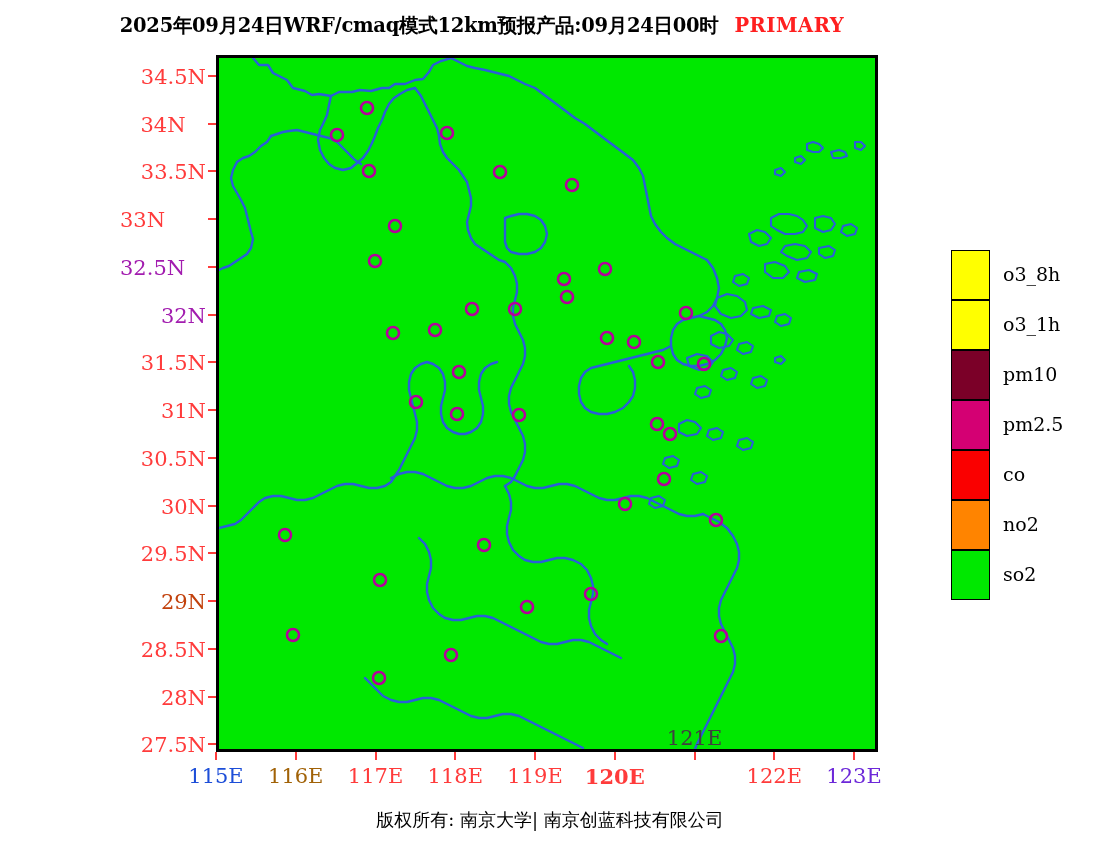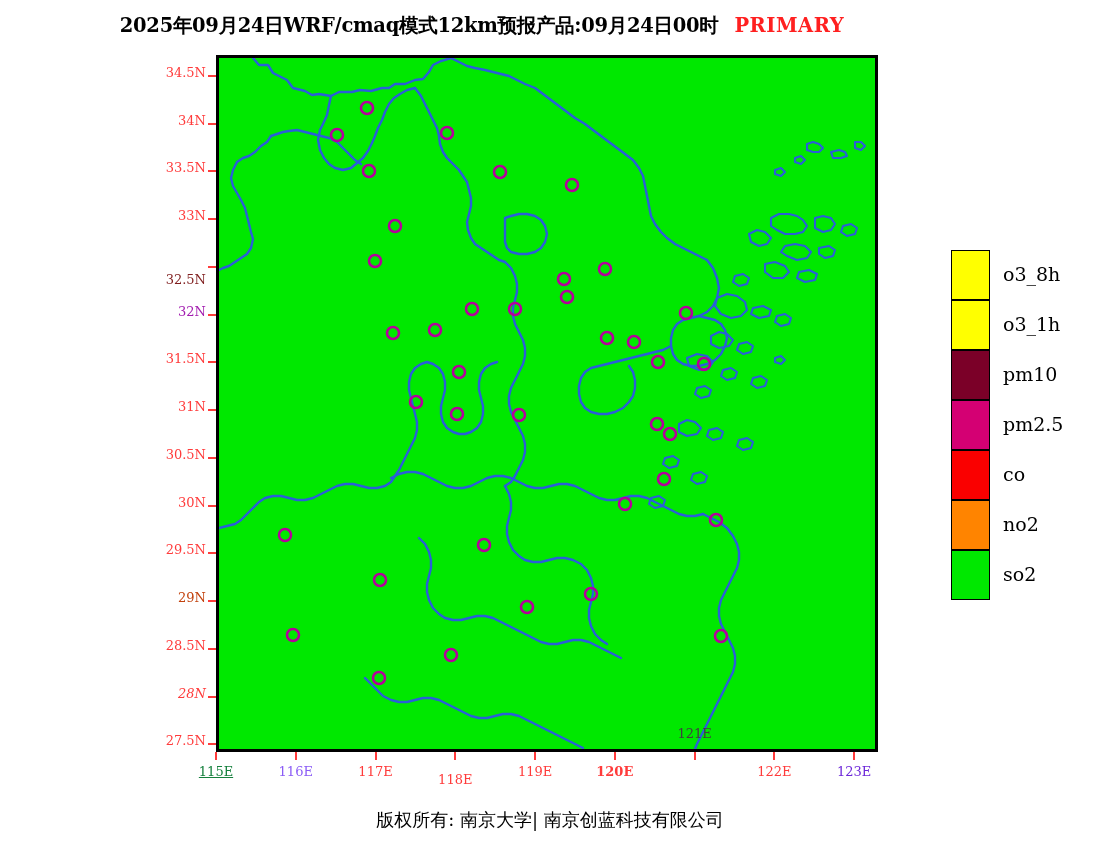--- a/index.html
+++ b/index.html
@@ -58,21 +58,21 @@
     top: 0;
     width: 656px;
     height: 691px;
     display: block;
   }
 
   
   .axis-label {
     position: absolute;
     font-family: "DejaVu Serif", "Liberation Serif", serif;
-    font-size: 13px;
+    font-size: 21px;
     color: #ff3b3b;
     white-space: nowrap;
   }
   .ytick, .xtick {
     position: absolute;
     background: #ff3b3b;
   }
   .ytick { width: 8px; height: 2px; }
   .xtick { width: 2px; height: 8px; }
 
@@ -297,55 +297,55 @@
       <circle cx="232" cy="597" r="6"></circle>
       <circle cx="160" cy="620" r="6"></circle>
     </g>
   </svg>
 </div>
 
 <div id="axes-layer">
     <div class="ytick" style="left: 208px; top: 75.0055px; background: rgb(255, 59, 59);"></div>
     <div class="axis-label" style="color: rgb(255, 59, 59); left: 120px; width: 86px; text-align: right; top: 65.0055px;">34.5N</div>
     <div class="ytick" style="left: 208px; top: 122.745px; background: rgb(255, 59, 59);"></div>
-    <div class="axis-label" style="color: rgb(255, 59, 59); left: 120px; width: 86px; text-align: right; top: 112.745px;">34N</div>
+    <div class="axis-label" style="color: rgb(255, 59, 59); left: 120px; width: 86px; text-align: center; top: 112.745px;">34N</div>
     <div class="ytick" style="left: 208px; top: 170.485px; background: rgb(255, 59, 59);"></div>
     <div class="axis-label" style="color: rgb(255, 59, 59); left: 120px; width: 86px; text-align: right; top: 160.485px;">33.5N</div>
     <div class="ytick" style="left: 208px; top: 218.225px; background: rgb(255, 59, 59);"></div>
-    <div class="axis-label" style="color: rgb(255, 59, 59); left: 120px; width: 86px; text-align: right; top: 208.225px;">33N</div>
+    <div class="axis-label" style="color: rgb(255, 59, 59); left: 120px; width: 86px; top: 208.225px;">33N</div>
     <div class="ytick" style="left: 208px; top: 265.964px; background: rgb(255, 59, 59);"></div>
-    <div class="axis-label" style="color: #7f1d1d; left: 120px; width: 86px; text-align: right; top: 255.964px; margin-top: 16px;">32.5N</div>
+    <div class="axis-label" style="color: #a21caf; left: 120px; width: 86px; top: 255.964px;">32.5N</div>
     <div class="ytick" style="left: 208px; top: 313.704px; background: rgb(255, 59, 59);"></div>
     <div class="axis-label" style="color: #a21caf; left: 120px; width: 86px; text-align: right; top: 303.704px;">32N</div>
     <div class="ytick" style="left: 208px; top: 361.444px; background: rgb(255, 59, 59);"></div>
     <div class="axis-label" style="color: rgb(255, 59, 59); left: 120px; width: 86px; text-align: right; top: 351.444px;">31.5N</div>
     <div class="ytick" style="left: 208px; top: 409.184px; background: rgb(255, 59, 59);"></div>
     <div class="axis-label" style="color: rgb(255, 59, 59); left: 120px; width: 86px; text-align: right; top: 399.184px;">31N</div>
     <div class="ytick" style="left: 208px; top: 456.923px; background: rgb(255, 59, 59);"></div>
     <div class="axis-label" style="color: rgb(255, 59, 59); left: 120px; width: 86px; text-align: right; top: 446.923px;">30.5N</div>
     <div class="ytick" style="left: 208px; top: 504.663px; background: rgb(255, 59, 59);"></div>
     <div class="axis-label" style="color: rgb(255, 59, 59); left: 120px; width: 86px; text-align: right; top: 494.663px;">30N</div>
     <div class="ytick" style="left: 208px; top: 552.403px; background: rgb(255, 59, 59);"></div>
     <div class="axis-label" style="color: rgb(255, 59, 59); left: 120px; width: 86px; text-align: right; top: 542.403px;">29.5N</div>
     <div class="ytick" style="left: 208px; top: 600.142px; background: rgb(255, 59, 59);"></div>
     <div class="axis-label" style="color: #c2410c; left: 120px; width: 86px; text-align: right; top: 590.142px;">29N</div>
     <div class="ytick" style="left: 208px; top: 647.882px; background: rgb(255, 59, 59);"></div>
     <div class="axis-label" style="color: rgb(255, 59, 59); left: 120px; width: 86px; text-align: right; top: 637.882px;">28.5N</div>
     <div class="ytick" style="left: 208px; top: 695.622px; background: rgb(255, 59, 59);"></div>
-    <div class="axis-label" style="color: rgb(255, 59, 59); left: 120px; width: 86px; text-align: right; top: 685.622px; font-style: italic;">28N</div>
+    <div class="axis-label" style="color: rgb(255, 59, 59); left: 120px; width: 86px; text-align: right; top: 685.622px;">28N</div>
     <div class="ytick" style="left: 208px; top: 743.362px; background: rgb(255, 59, 59);"></div>
     <div class="axis-label" style="color: rgb(255, 59, 59); left: 120px; width: 86px; text-align: right; top: 733.362px;">27.5N</div>
     <div class="xtick" style="left: 215px; top: 752px; background: rgb(255, 59, 59);"></div>
-    <div class="axis-label" style="color: #15803d; left: 186px; width: 60px; text-align: center; top: 764px; text-decoration: underline;">115E</div>
+    <div class="axis-label" style="color: #1d4ed8; left: 186px; width: 60px; text-align: center; top: 764px;">115E</div>
     <div class="xtick" style="left: 294.759px; top: 752px; background: rgb(255, 59, 59);"></div>
-    <div class="axis-label" style="color: #8b5cf6; left: 265.759px; width: 60px; text-align: center; top: 764px;">116E</div>
+    <div class="axis-label" style="color: #a16207; left: 265.759px; width: 60px; text-align: center; top: 764px;">116E</div>
     <div class="xtick" style="left: 374.518px; top: 752px; background: rgb(255, 59, 59);"></div>
     <div class="axis-label" style="color: rgb(255, 59, 59); left: 345.518px; width: 60px; text-align: center; top: 764px;">117E</div>
     <div class="xtick" style="left: 454.277px; top: 752px; background: rgb(255, 59, 59);"></div>
-    <div class="axis-label" style="color: rgb(255, 59, 59); left: 425.277px; width: 60px; text-align: center; top: 764px; margin-top: 8px;">118E</div>
+    <div class="axis-label" style="color: rgb(255, 59, 59); left: 425.277px; width: 60px; text-align: center; top: 764px;">118E</div>
     <div class="xtick" style="left: 534.036px; top: 752px; background: rgb(255, 59, 59);"></div>
     <div class="axis-label" style="color: rgb(255, 59, 59); left: 505.036px; width: 60px; text-align: center; top: 764px;">119E</div>
     <div class="xtick" style="left: 613.795px; top: 752px; background: rgb(255, 59, 59);"></div>
     <div class="axis-label" style="color: rgb(255, 59, 59); left: 584.795px; width: 60px; text-align: center; top: 764px; font-weight: bold;">120E</div>
     <div class="xtick" style="left: 693.554px; top: 752px; background: rgb(255, 59, 59);"></div>
     <div class="axis-label" style="color: #404040; left: 664.554px; width: 60px; text-align: center; top: 726px;">121E</div>
     <div class="xtick" style="left: 773.313px; top: 752px; background: rgb(255, 59, 59);"></div>
     <div class="axis-label" style="color: rgb(255, 59, 59); left: 744.313px; width: 60px; text-align: center; top: 764px;">122E</div>
     <div class="xtick" style="left: 853.072px; top: 752px; background: rgb(255, 59, 59);"></div>
     <div class="axis-label" style="color: #6d28d9; left: 824.072px; width: 60px; text-align: center; top: 764px;">123E</div>

